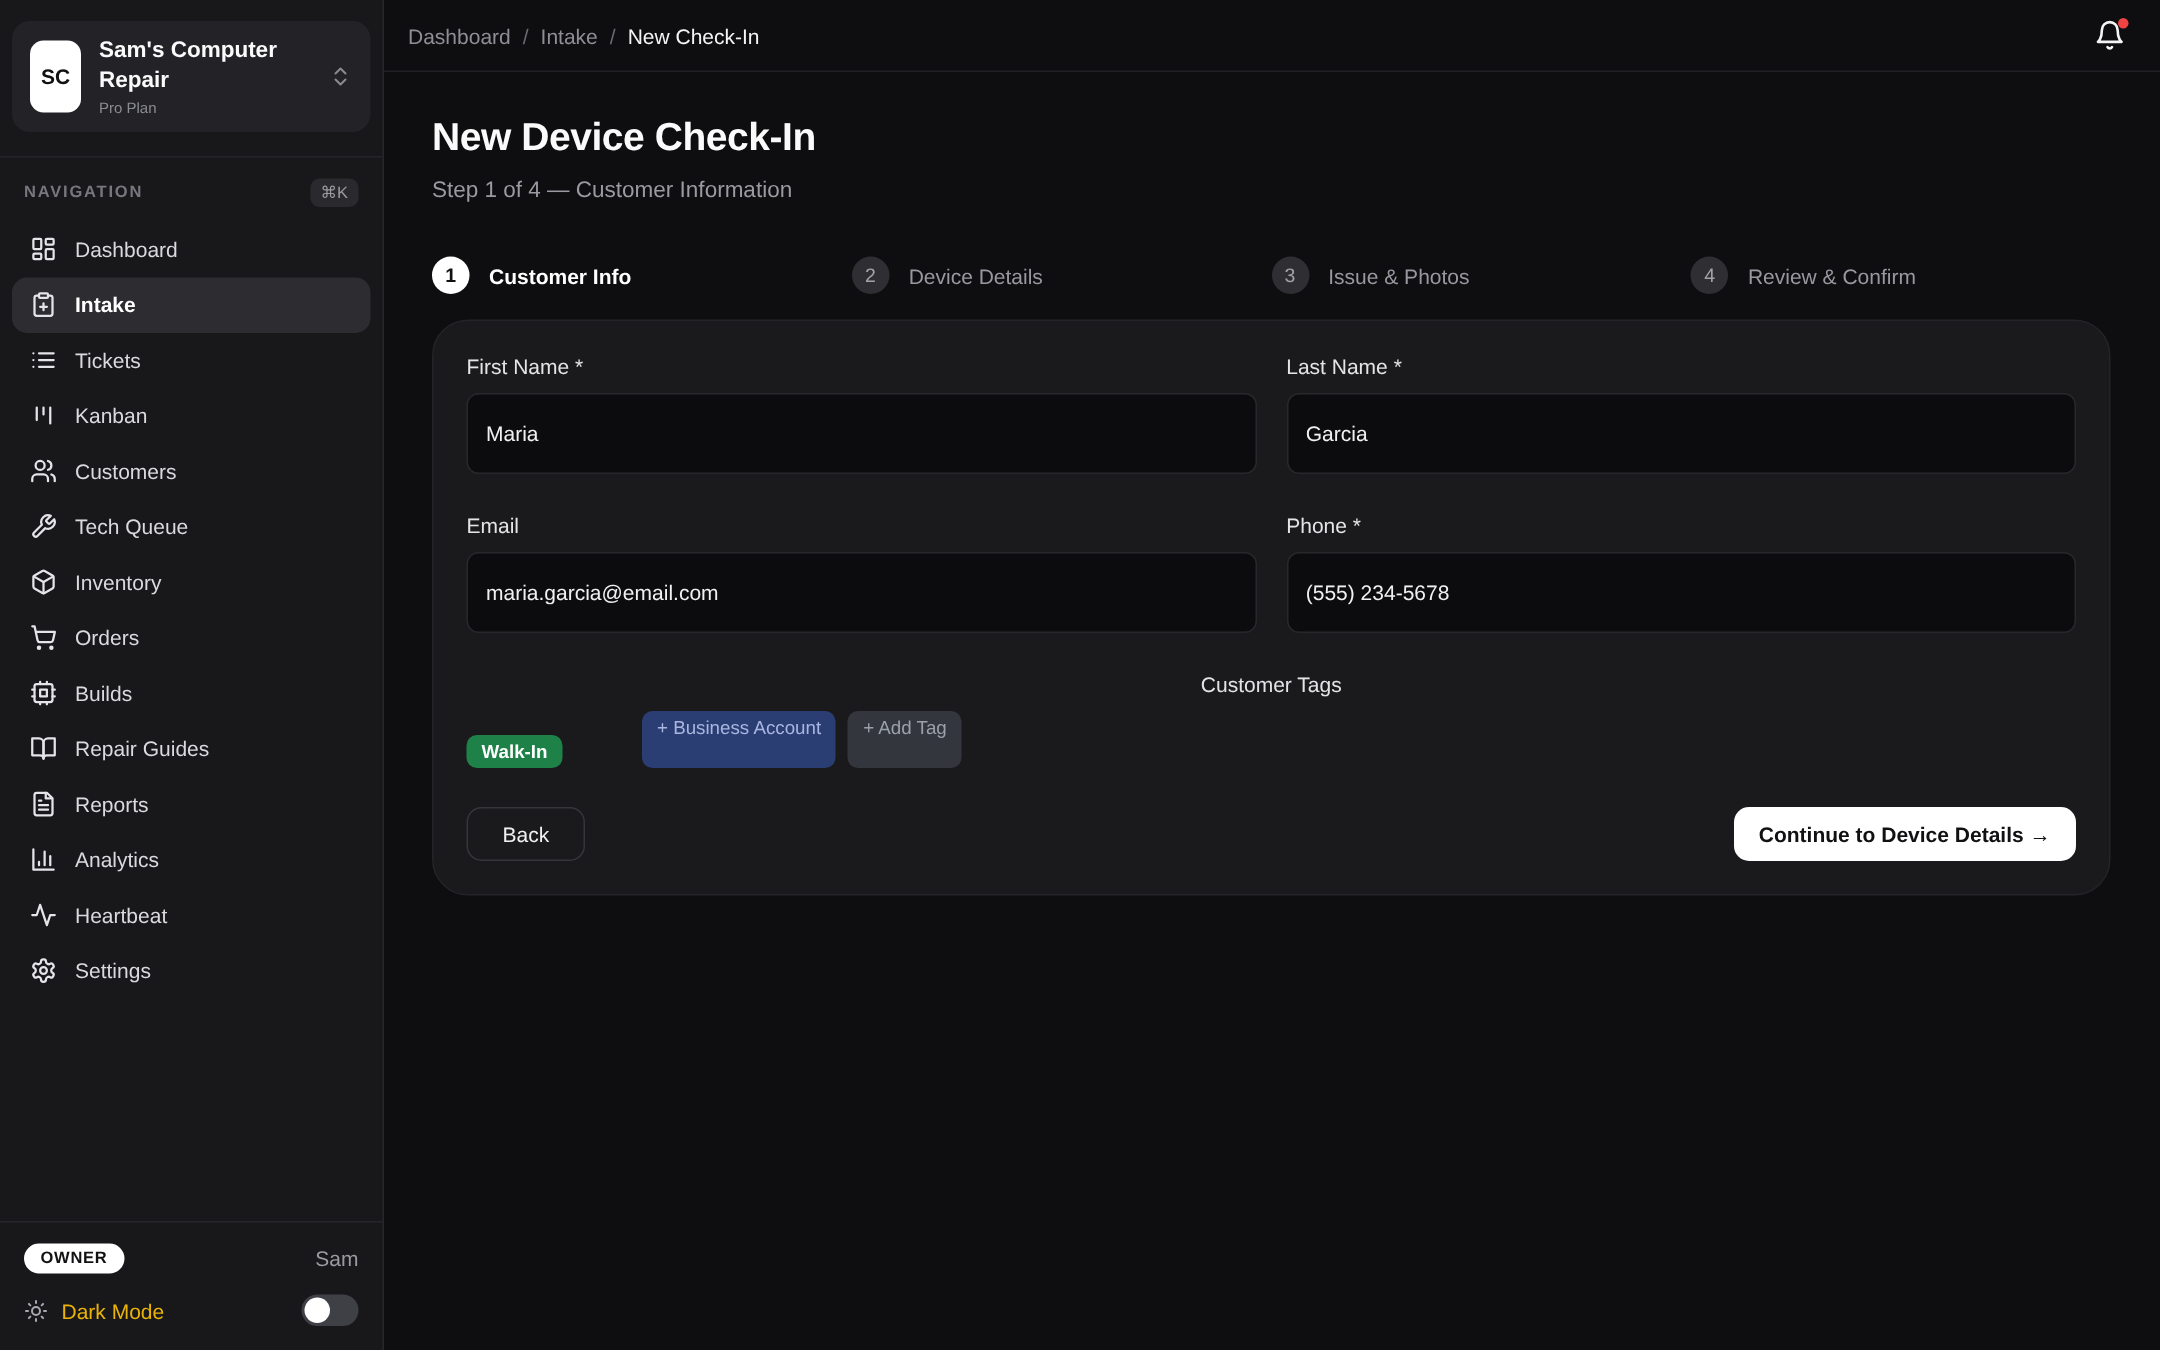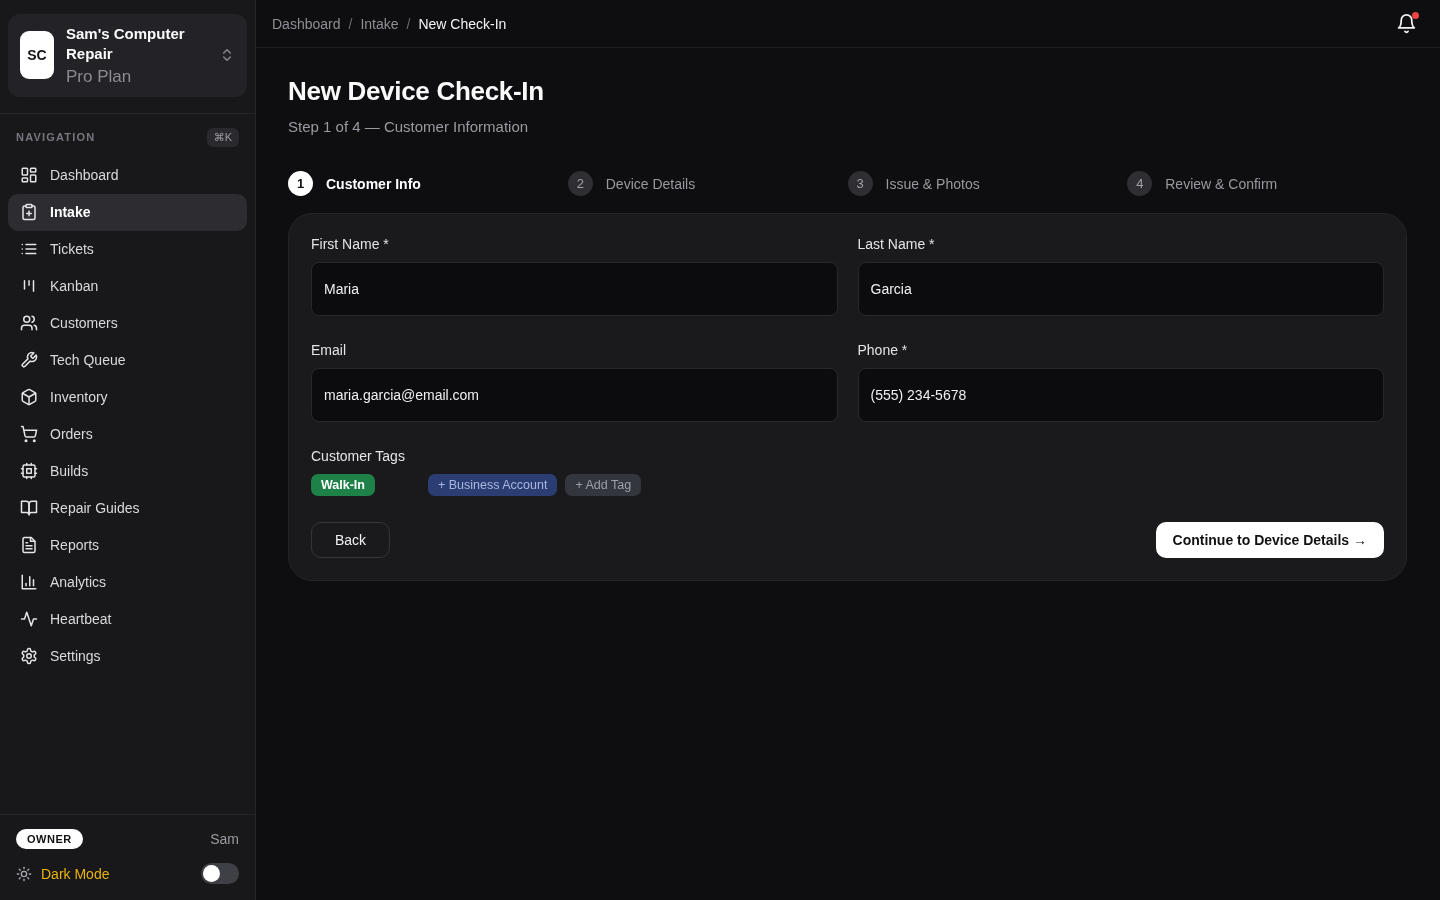--- a/index.html
+++ b/index.html
@@ -30,21 +30,21 @@
   }
   .org-avatar {
     width: 34px; height: 48px; min-width: 34px;
     background: #ffffff; color: #111113;
     border-radius: 9px;
     display: flex; align-items: center; justify-content: center;
     font-weight: bold; font-size: 14px;
   }
   .org-meta { flex: 1; min-width: 0; }
   .org-name { font-size: 15px; font-weight: bold; color: #fafafa; line-height: 1.35; }
-  .org-plan { font-size: 17px; color: #8b8b93; margin-top: 2px; }
+  .org-plan { font-size: 10px; color: #8b8b93; margin-top: 2px; }
   .org-chevron { color: #8b8b93; }
 
   .nav-label-row {
     border-top: 1px solid #26262a;
     padding: 14px 16px 8px 16px;
     display: flex; align-items: center; justify-content: space-between;
   }
   .nav-label { font-size: 11px; font-weight: bold; letter-spacing: 1.2px; color: #77777f; }
   .kbd-badge {
     background: #2a2a2e; color: #9b9ba3;
@@ -139,27 +139,27 @@
   .field-input {
     width: 100%; height: 54px;
     background: #0c0c0e;
     border: 1px solid #28282c;
     border-radius: 8px;
     color: #f0f0f2; font-size: 14px;
     font-family: "Liberation Sans", sans-serif;
     padding: 0 12px;
     outline: none;
   }
-  .tags-block { margin-top: 26px; }
+  .tags-block { margin-top: 26px; text-align: center; }
   .tags-row { display: flex; gap: 8px; margin-top: 10px; }
   .tag {
     font-size: 12.5px; padding: 4px 10px; border-radius: 7px;
     cursor: pointer; white-space: nowrap;
   }
-  .tag.green { color: #ffffff; font-weight: bold; }
+  .tag.green { color: #ffffff; font-weight: bold; margin-top: 16px; }
   .tag.blue  { color: #a9b6e0; }
   .tag.gray  { background: #33363c; color: #9ba1ab; }
 
   .actions-row {
     margin-top: 26px;
     display: flex; align-items: center; justify-content: space-between;
   }
   .back-btn {
     background: transparent;
     border: 1px solid #35353b;

